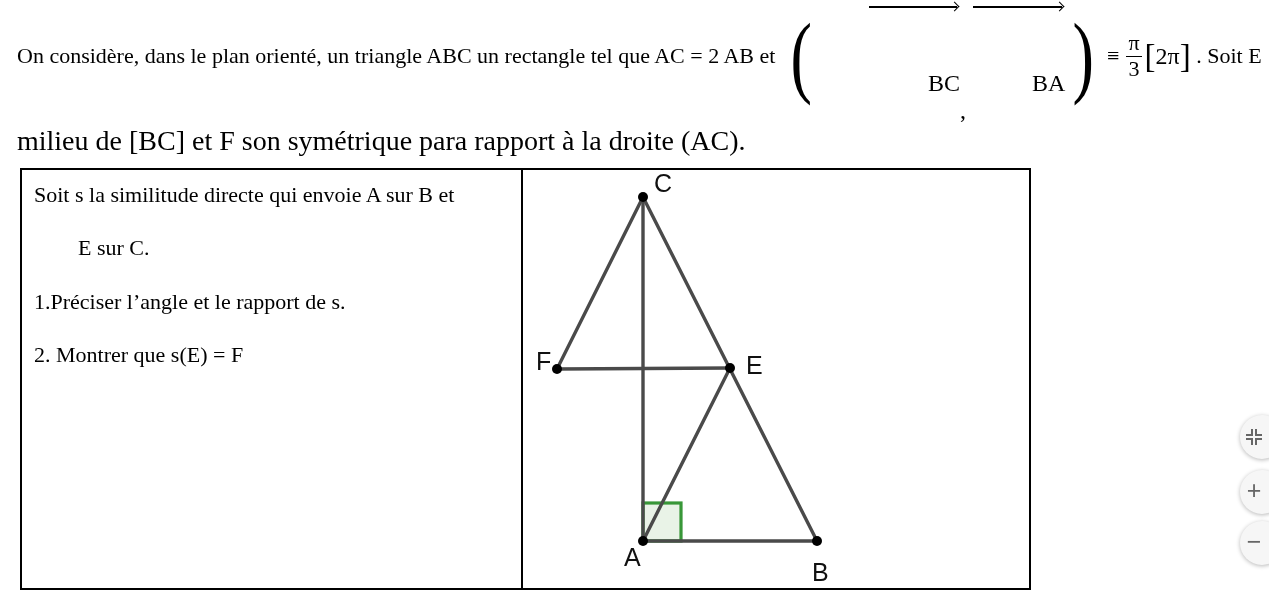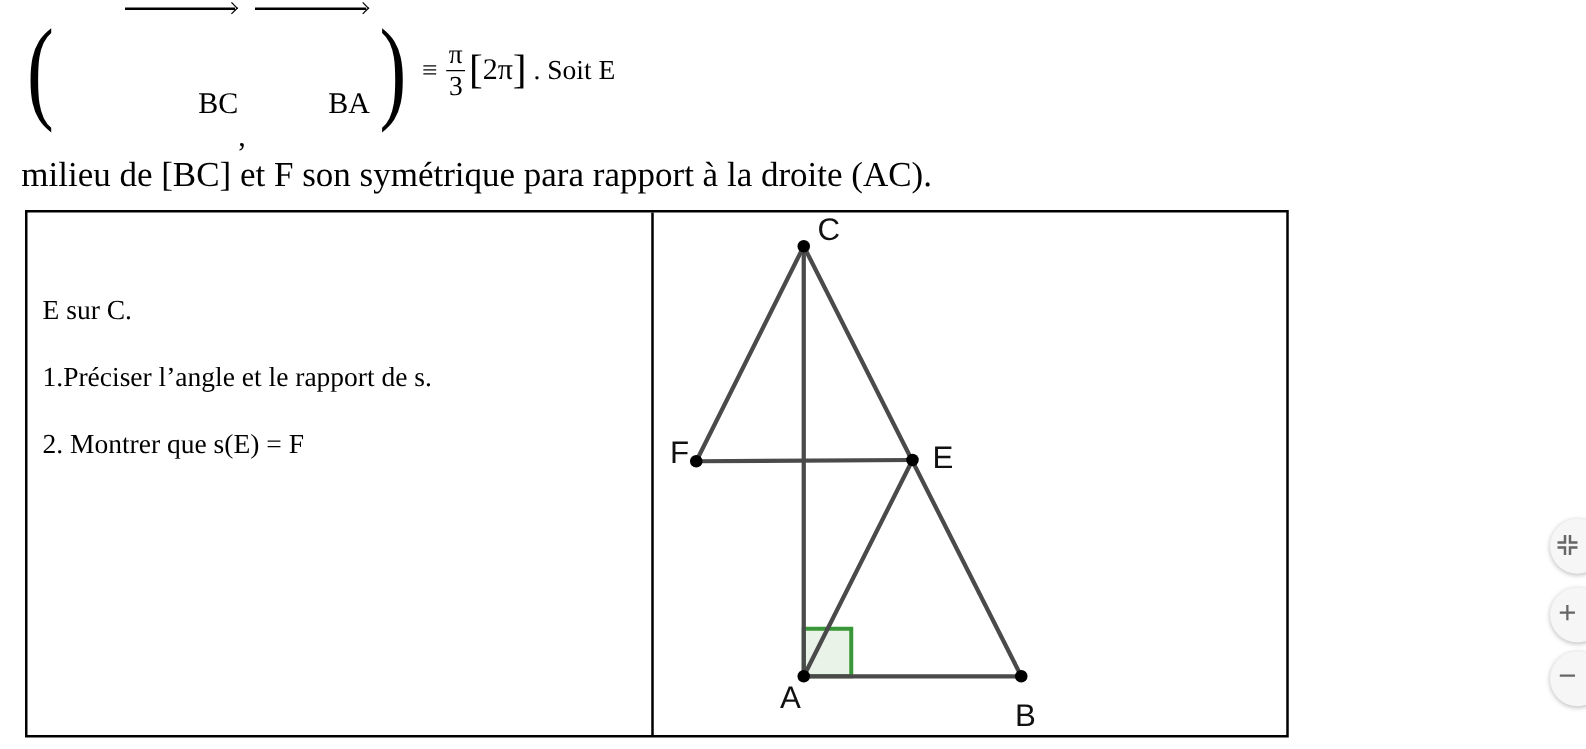--- a/index.html
+++ b/index.html
@@ -54,21 +54,21 @@
     background: #fff;
   }
   .box-divider {
     position: absolute; left: 499px; top: 0; bottom: 0;
     width: 2px; background: #000;
   }
   .problem-line {
     position: absolute; left: 12px; font-size: 22px; white-space: pre;
   }
   .pl-0 { top: 12px; }
-  .pl-1 { top: 65px; }
+  .pl-1 { top: 65px; margin-left: 44px; }
   .pl-2 { top: 119px; }
   .pl-3 { top: 172px; }
 
   
   .diagram-svg { position: absolute; left: 0; top: 0; width: 1269px; height: 599px; }
   .diagram-svg text {
     font-family: "Liberation Sans", sans-serif;
     font-size: 25px; fill: #111;
   }
 
@@ -89,20 +89,21 @@
   .ctl-zoom-out { top: 521px; }
   .ctl-icon-wrap { margin-left: -16px; }
   .ctl-glyph { margin-left: -16px; line-height: 1; padding-bottom: 3px; }
 </style>
 </head>
 <body>
 
 <div class="page">
 
   <div class="intro-line1">
+    <span>On considère, dans le plan orienté, un triangle ABC un rectangle tel que AC = 2 AB et  </span>
     <span class="formula">
       <span class="big-paren">(</span>
       <span class="vecs">
         
         <span class="vec">
           <span class="vec-arrow"></span>
           <span>BC</span>
         </span><span>, </span><span class="vec">
           <span class="vec-arrow"></span>
           <span>BA</span>
@@ -118,20 +119,21 @@
       <span class="bracket-body">2π</span>
       <span class="big-bracket">]</span>
     </span>
     <span> . Soit E</span>
   </div>
 
   <div class="intro-line2">milieu de [BC] et F son symétrique para rapport à la droite (AC).</div>
 
   <div class="problem-box">
     <div class="box-divider"></div>
+    <div class="problem-line pl-0">Soit s la similitude directe qui envoie A sur B et</div>
     <div class="problem-line pl-1">E sur C.</div>
     <div class="problem-line pl-2">1.Préciser l’angle et le rapport de s.</div>
     <div class="problem-line pl-3">2. Montrer que s(E) = F</div>
   </div>
 
   <svg class="diagram-svg" viewBox="0 0 1269 599" xmlns="http://www.w3.org/2000/svg">
       <rect x="643" y="503" width="38" height="38" fill="#e9f3e7" stroke="#389738" stroke-width="3.2"></rect>
       <line x1="643" y1="197" x2="643" y2="541" stroke="#4a4a4a" stroke-width="3.4" stroke-linecap="round"></line>
       <line x1="643" y1="197" x2="557" y2="369" stroke="#4a4a4a" stroke-width="3.4" stroke-linecap="round"></line>
       <line x1="643" y1="197" x2="817" y2="541" stroke="#4a4a4a" stroke-width="3.4" stroke-linecap="round"></line>

